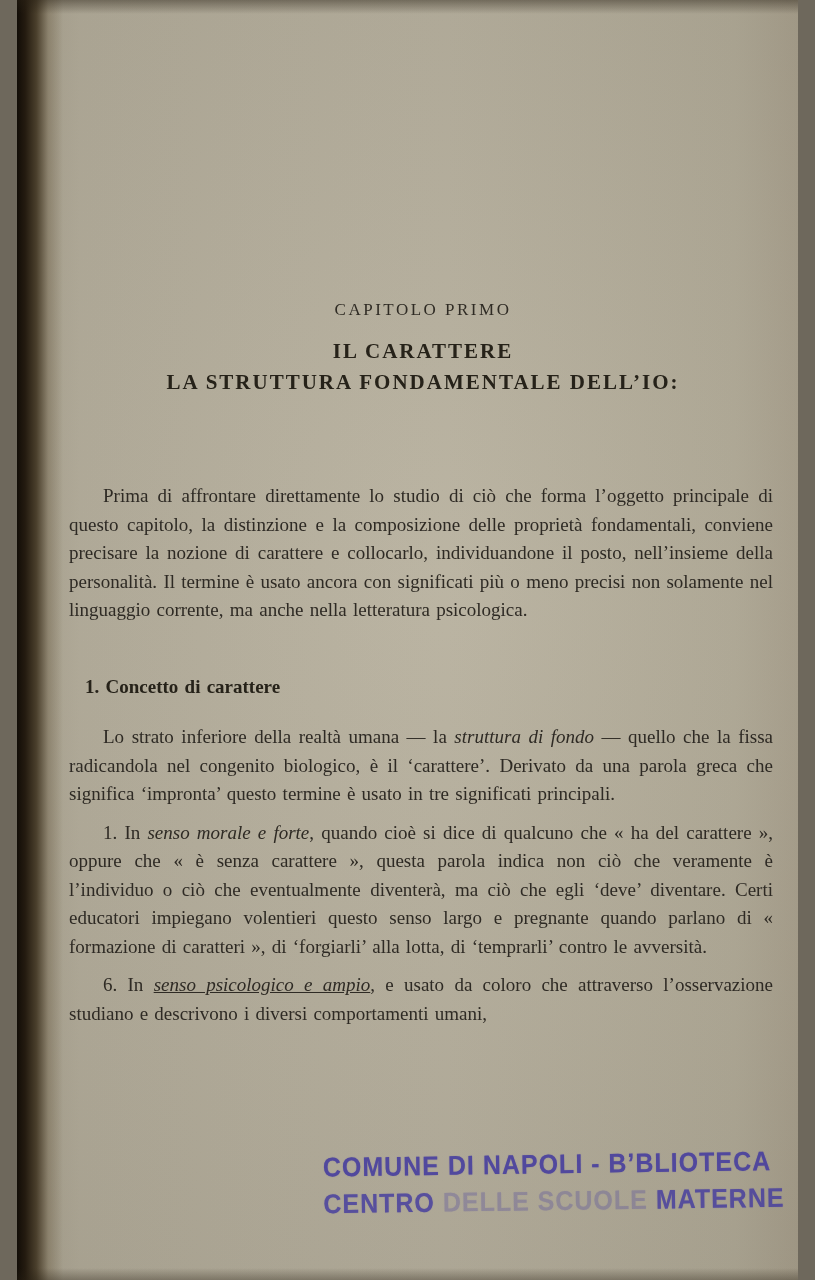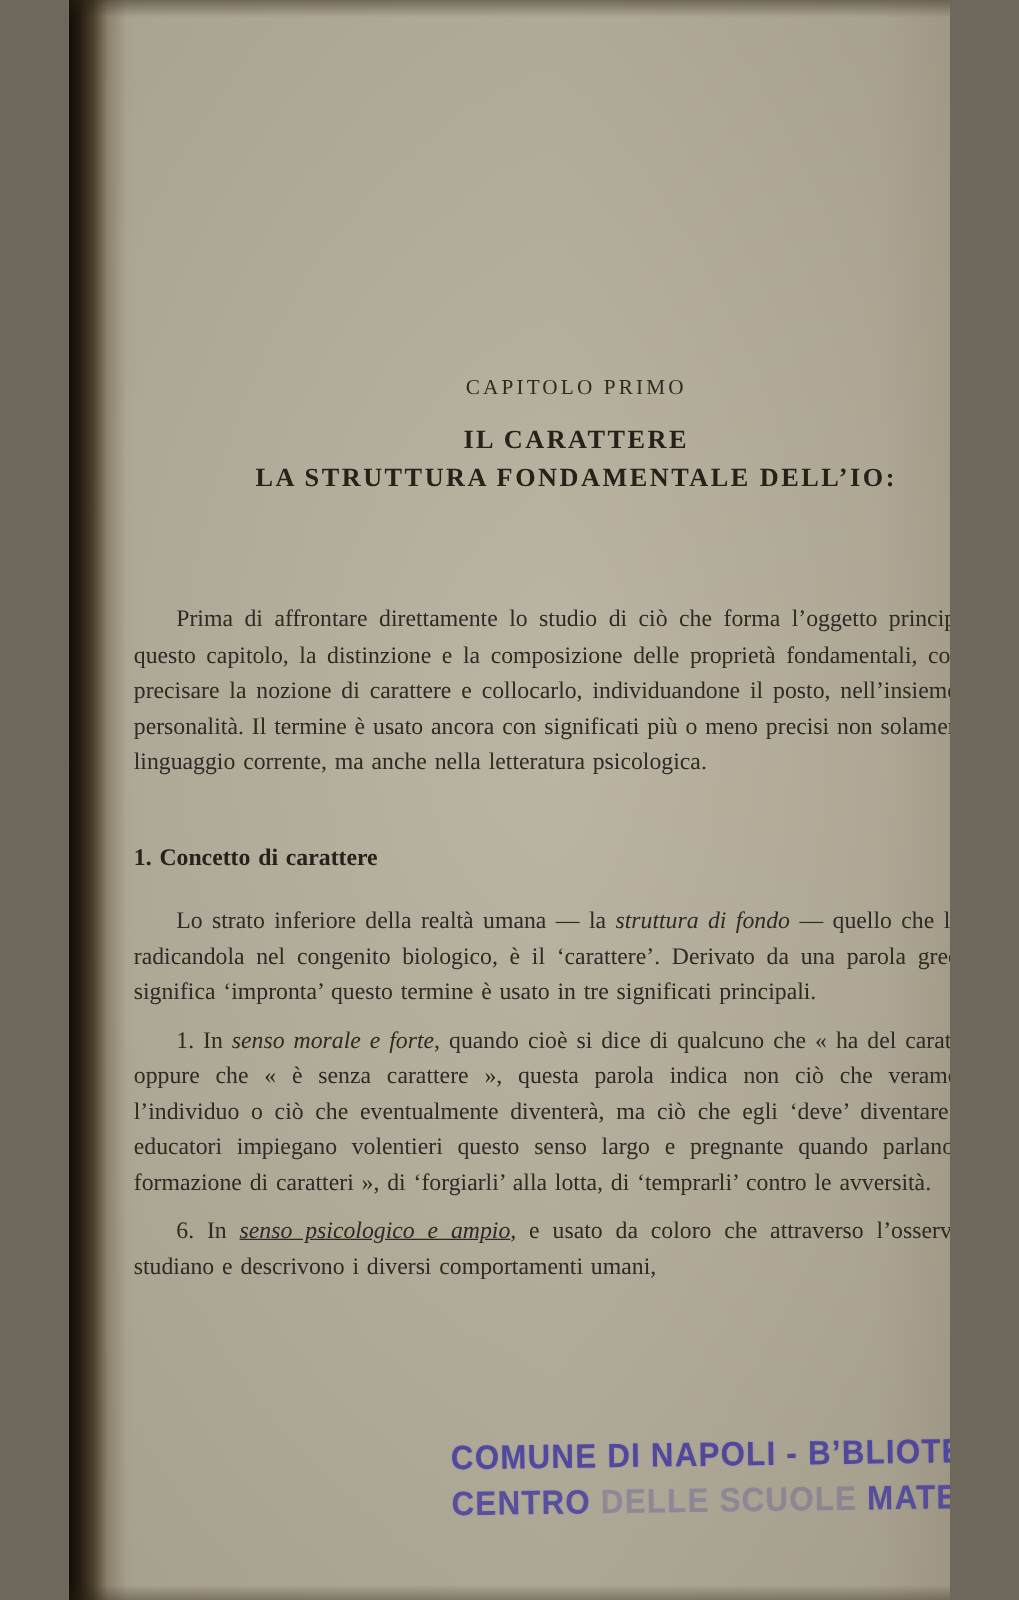--- a/index.html
+++ b/index.html
@@ -1,18 +1,18 @@
 <!DOCTYPE html>
 <html><head>
 <meta charset="utf-8">
 <style>
   html,body{margin:0;padding:0;background:#6e685c;}
   .scan{
     position:relative;
-    width:705px;height:1280px;
+    width:781px;height:1280px;
     margin:0 auto;
     background:
       radial-gradient(ellipse 120% 90% at 55% 45%, rgba(255,255,255,0.07), rgba(0,0,0,0.10)),
       linear-gradient(90deg, #a79f8b 0%, #b3ac99 8%, #b6af9c 55%, #b0a995 92%, #a89f8b 100%);
     overflow:hidden;
     font-family:"Liberation Serif","DejaVu Serif",serif;
     color:#2e2a24;
   }
   .binding{
     position:absolute;left:0;top:0;bottom:0;width:46px;
@@ -50,21 +50,21 @@
     font-size:19px;
     line-height:28.5px;
     text-align:justify;
     word-spacing:1.5px;
   }
   .body-text p{
     margin:0 4px 10px 0;
     text-indent:34px;
   }
   .section-heading{
-    margin:48px 0 22px 0;
+    margin:48px 0 22px 16px;
     font-size:19px;
     font-weight:bold;
     color:#262219;
   }
   .stamp{
     position:absolute;
     left:306px;top:1148px;
     width:460px;
     font-family:"Liberation Sans","DejaVu Sans",sans-serif;
     font-weight:bold;

